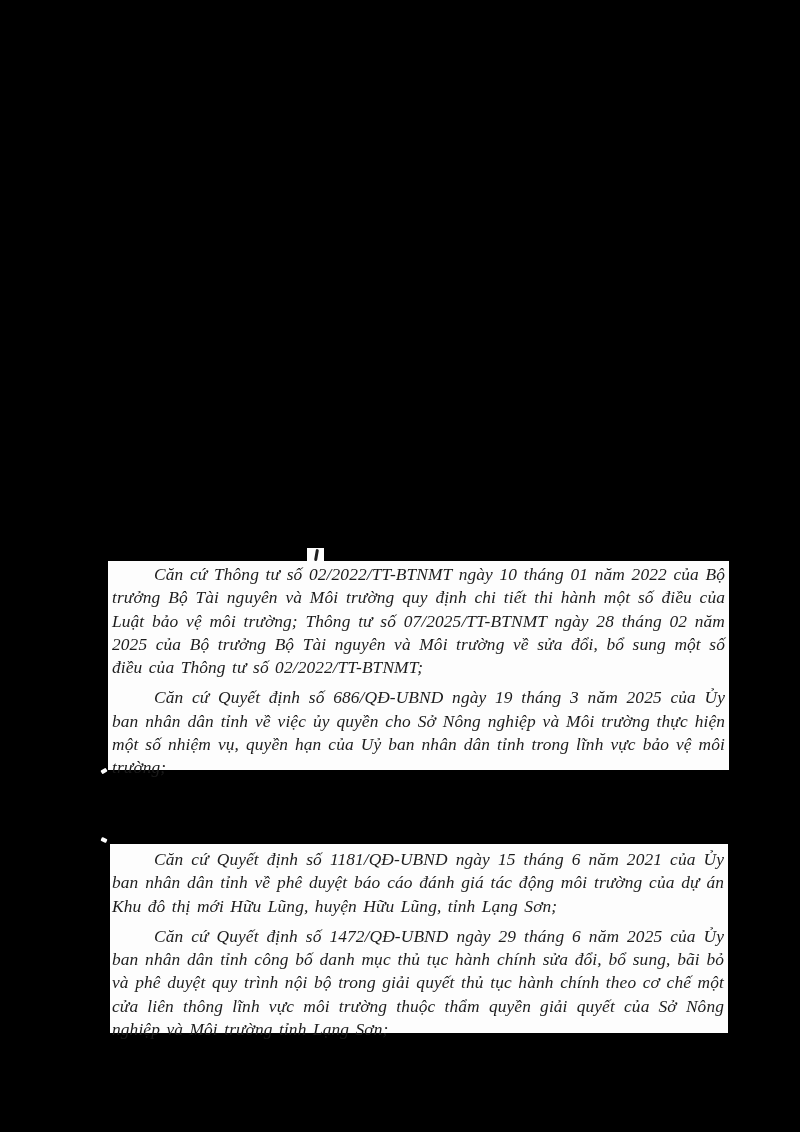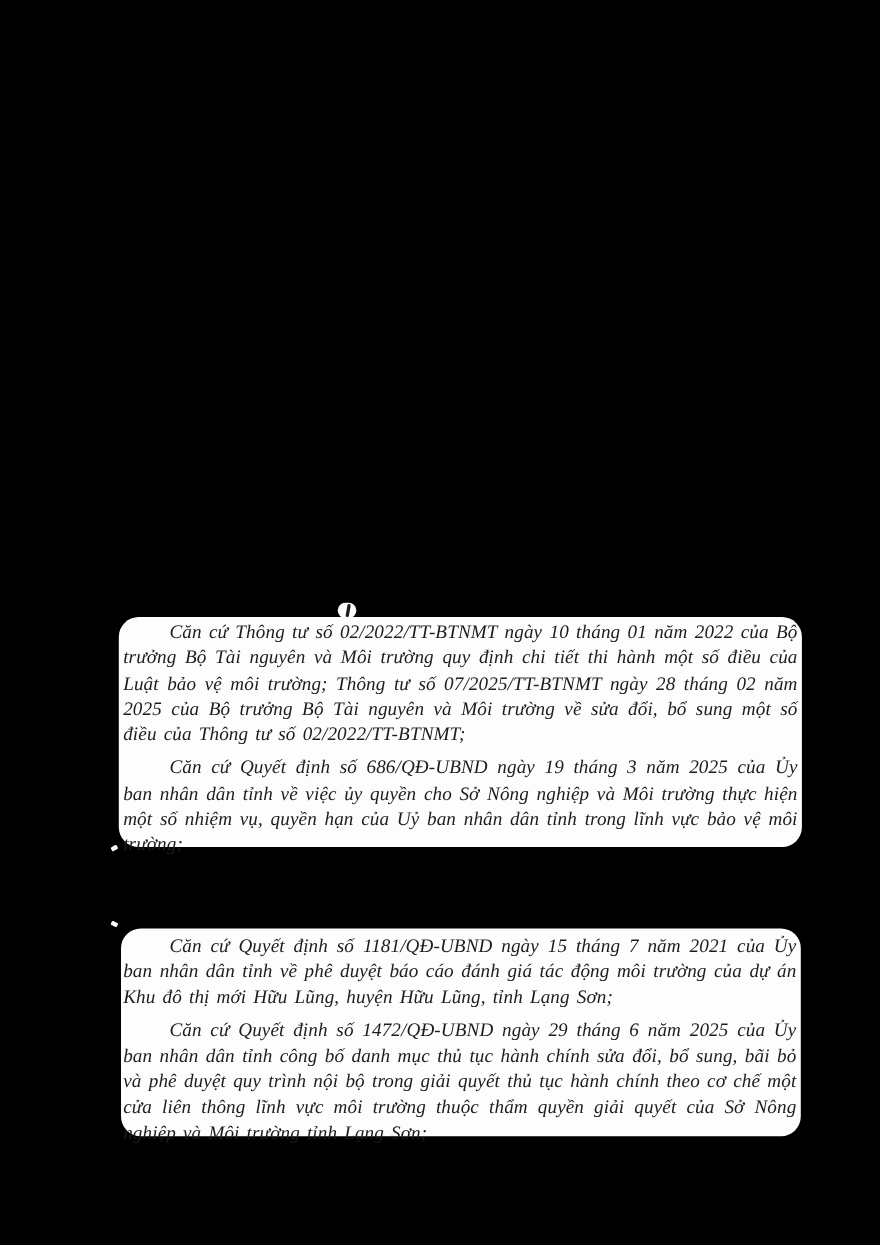--- a/index.html
+++ b/index.html
@@ -1,20 +1,20 @@
 <!DOCTYPE html>
 <html lang="vi" style="--bg: #000000; --paper: #fdfdfd; --ink: #1c1c1c;"><head>
 <meta charset="utf-8">
 <style>
   :root{
     --bg:#000000;
     --paper:#fdfdfd;
     --ink:#1c1c1c;
   }
-  *{margin:0;padding:0;box-sizing:border-box;border-radius:18px;}
+  *{margin:0;padding:0;box-sizing:border-box;}
   html,body{background:var(--bg);}
   .page{
     position:relative;
     width:800px;
     height:1132px;
     background:var(--bg);
     overflow:hidden;
     font-family:"Liberation Serif","DejaVu Serif",serif;
   }
   .text-block{
@@ -76,17 +76,17 @@
   <span class="accent-notch"></span>
   <span class="speck speck-1"></span>
   <span class="speck speck-2"></span>
 
   <div class="text-block block-1">
     <p class="para">Căn cứ Thông tư số 02/2022/TT-BTNMT ngày 10 tháng 01 năm 2022 của Bộ trưởng Bộ Tài nguyên và Môi trường quy định chi tiết thi hành một số điều của Luật bảo vệ môi trường; Thông tư số 07/2025/TT-BTNMT ngày 28 tháng 02 năm 2025 của Bộ trưởng Bộ Tài nguyên và Môi trường về sửa đổi, bổ sung một số điều của Thông tư số 02/2022/TT-BTNMT;</p>
     <p class="para">Căn cứ Quyết định số 686/QĐ-UBND ngày 19 tháng 3 năm 2025 của Ủy ban nhân dân tỉnh về việc ủy quyền cho Sở Nông nghiệp và Môi trường thực hiện một số nhiệm vụ, quyền hạn của Uỷ ban nhân dân tỉnh trong lĩnh vực bảo vệ môi trường;</p>
   </div>
 
   <div class="text-block block-2">
-    <p class="para">Căn cứ Quyết định số 1181/QĐ-UBND ngày 15 tháng 7 năm 2021 của Ủy ban nhân dân tỉnh về phê duyệt báo cáo đánh giá tác động môi trường của dự án Khu đô thị mới Hữu Lũng, huyện Hữu Lũng, tỉnh Lạng Sơn;</p>
+    <p class="para">Căn cứ Quyết định số 1181/QĐ-UBND ngày 15 tháng 6 năm 2021 của Ủy ban nhân dân tỉnh về phê duyệt báo cáo đánh giá tác động môi trường của dự án Khu đô thị mới Hữu Lũng, huyện Hữu Lũng, tỉnh Lạng Sơn;</p>
     <p class="para">Căn cứ Quyết định số 1472/QĐ-UBND ngày 29 tháng 6 năm 2025 của Ủy ban nhân dân tỉnh công bố danh mục thủ tục hành chính sửa đổi, bổ sung, bãi bỏ và phê duyệt quy trình nội bộ trong giải quyết thủ tục hành chính theo cơ chế một cửa liên thông lĩnh vực môi trường thuộc thẩm quyền giải quyết của Sở Nông nghiệp và Môi trường tỉnh Lạng Sơn;</p>
   </div>
 
 </div>
 
 </body></html>

